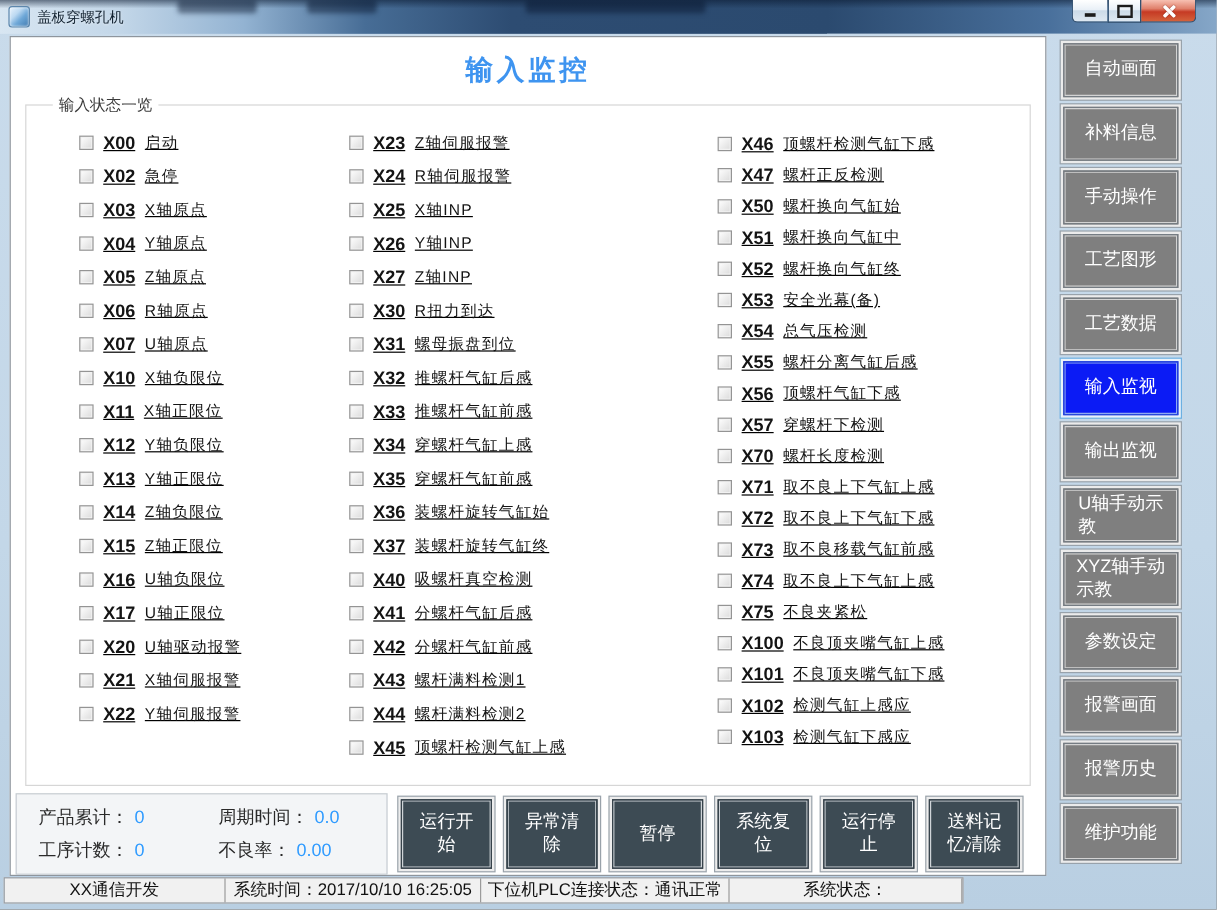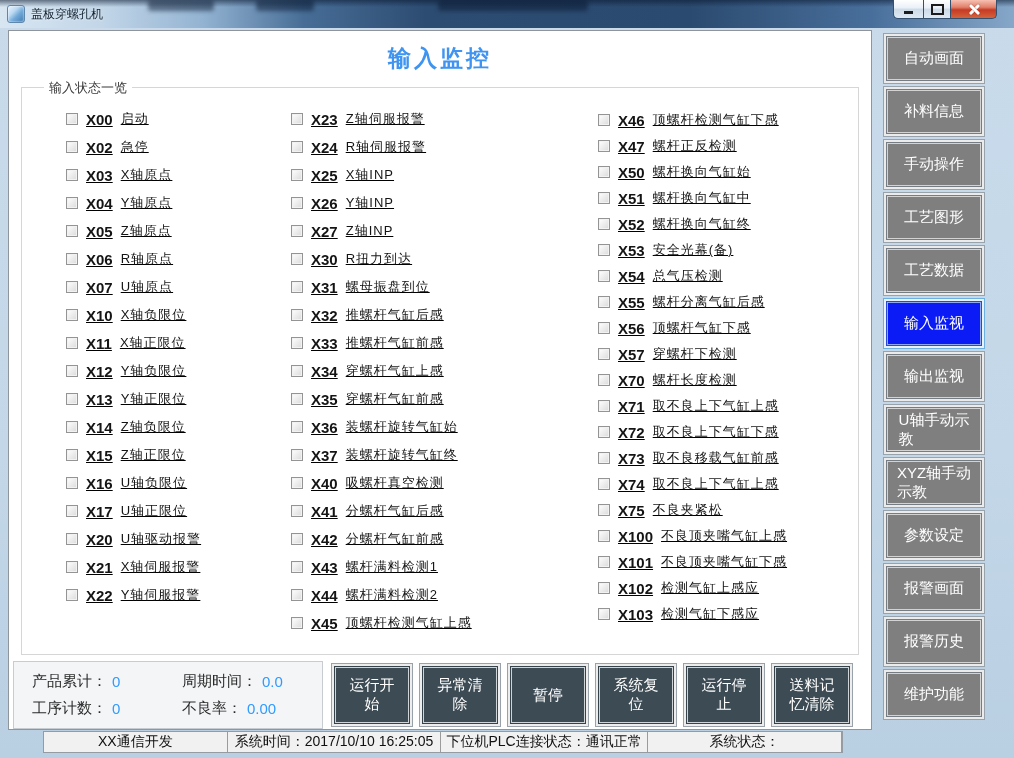--- a/index.html
+++ b/index.html
@@ -81,21 +81,21 @@
   .side-btn{height:45px;box-sizing:border-box;margin:0;padding:1px;
     background:#7f7f7f;color:#fff;font-family:inherit;font-size:15px;line-height:1.25;
     display:flex;align-items:center;justify-content:center;text-align:left;white-space:pre-line;
     border:1px solid #757c83;cursor:pointer;
     box-shadow:inset 0 0 0 1px #d3d3d3,0 0 0 2px #ebebeb,0 0 0 3px #98a2ab;}
   .side-btn.active{background:#0b1bf5;border-color:#2749d8;
     box-shadow:inset 0 0 0 1px #8fa9f2,0 0 0 2px #e9f2fb,0 0 0 3px #6cb0e2;}
 
   
   .statusbar{position:absolute;left:3px;top:731px;width:800px;height:22px;box-sizing:border-box;
-    background:#f1f1f1;border:1px solid #959ba2;display:flex;align-items:stretch;font-size:14px;color:#111;margin-left:40px;}
+    background:#f1f1f1;border:1px solid #959ba2;display:flex;align-items:stretch;font-size:14px;color:#111;}
   .status-section{display:flex;align-items:center;justify-content:center;
     border-right:1px solid #9b9b9b;overflow:hidden;white-space:nowrap;}
   .status-section:nth-child(1){width:224px;}
   .status-section:nth-child(2){width:261px;}
   .status-section:nth-child(3){width:252px;}
   .status-section:nth-child(4){width:237px;}
   .status-section:nth-child(5){flex:1;border-right:none;}
 </style>
 </head>
 <body>

